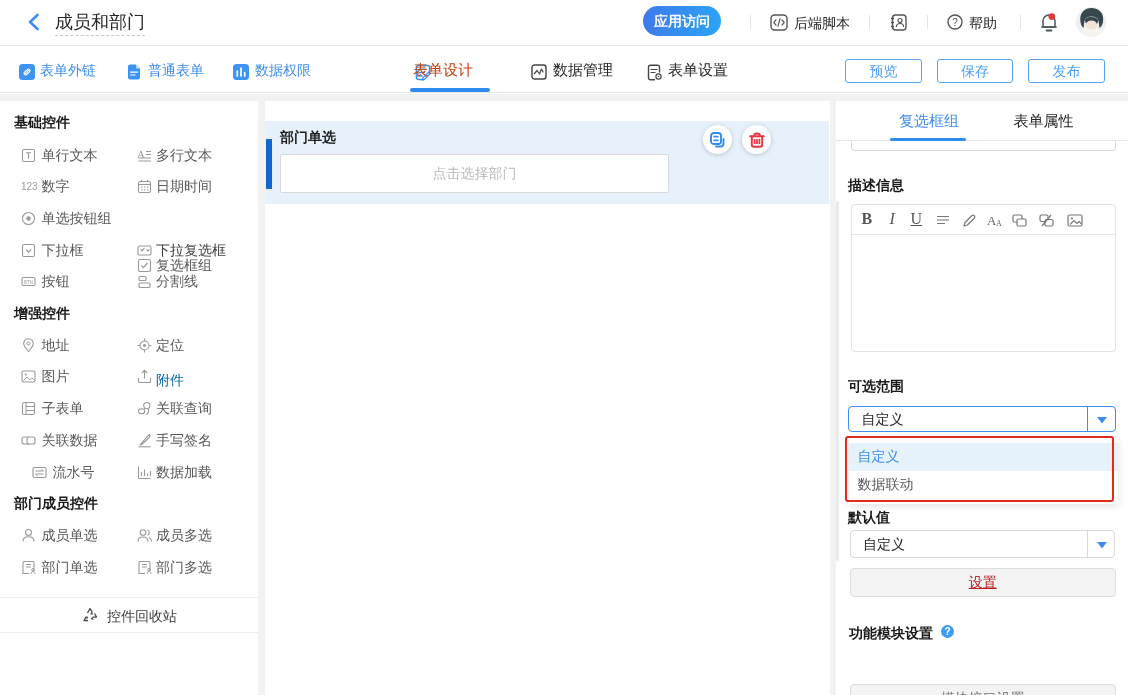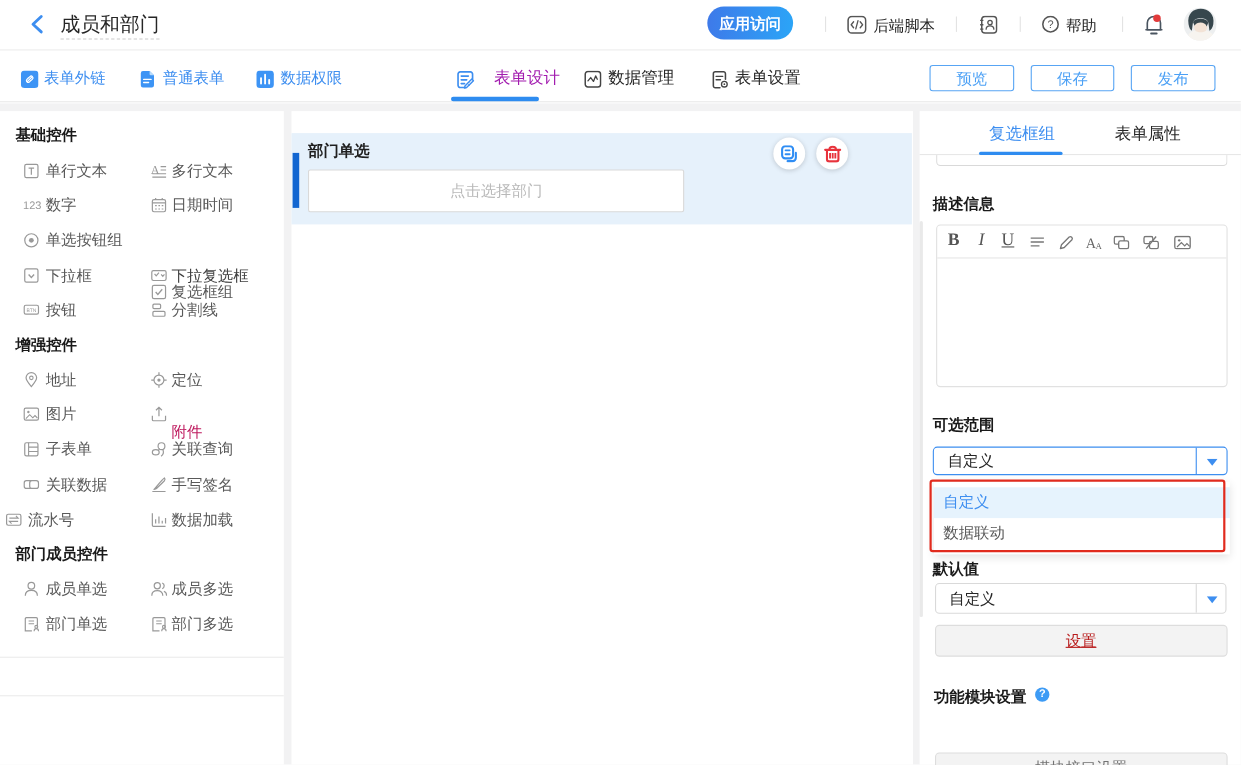--- a/index.html
+++ b/index.html
@@ -81,21 +81,21 @@
     <path d="M4.3 12 V7 M8 12 V4 M11.7 12 V8.6" stroke="#fff" stroke-width="1.7" stroke-linecap="round"></path>
   </svg>
   <div class="abs" style="left:255px;top:16px;font-size:14px;color:#3d8ef0;">数据权限</div>
 
   <svg class="abs" style="left:415px;top:18px;" width="17" height="17" viewBox="0 0 17 17">
     <path d="M8.5 15.5 H3.3 a1.9 1.9 0 0 1 -1.9-1.9 V3.3 a1.9 1.9 0 0 1 1.9-1.9 h9.4 a1.9 1.9 0 0 1 1.9 1.9 V8" fill="none" stroke="#3d8ef0" stroke-width="1.5" stroke-linecap="round"></path>
     <path d="M4.3 5.2 h6.5 M4.3 8.6 h5 M4.3 12 h3" stroke="#3d8ef0" stroke-width="1.5" stroke-linecap="round"></path>
     <path d="M9.2 15.6 l-1.9.4 .4-1.9 6.2-6.2 1.5 1.5 z" fill="none" stroke="#3d8ef0" stroke-width="1.3" stroke-linejoin="round"></path>
     <path d="M10.6 12.6 l1.2 1.2 M12 11.2 l1.2 1.2" stroke="#3d8ef0" stroke-width="0.9"></path>
   </svg>
-  <div class="abs" style="left:449px;top:15px;font-size:15px;color:#a21caf;">表单设计</div>
+  <div class="abs" style="left:413px;top:15px;font-size:15px;color:#c2410c;">表单设计</div>
   <div class="abs" style="left:410px;top:42px;width:80px;height:3.5px;border-radius:2px;background:#2e8cf0;"></div>
   <svg class="abs" style="left:531px;top:18px;" width="16" height="16" viewBox="0 0 16 16">
     <rect x="1" y="1" width="14" height="14" rx="2.5" fill="none" stroke="#444" stroke-width="1.4"></rect>
     <path d="M3.5 9.5 l2.5-3 2.5 3.5 2-5 1.5 3" fill="none" stroke="#444" stroke-width="1.2" stroke-linecap="round" stroke-linejoin="round"></path>
   </svg>
   <div class="abs" style="left:553px;top:15px;font-size:15px;color:#262626;">数据管理</div>
   <svg class="abs" style="left:646px;top:18px;" width="17" height="17" viewBox="0 0 17 17">
     <path d="M13.5 8 V3 a1.8 1.8 0 0 0 -1.8-1.8 H4.3 A1.8 1.8 0 0 0 2.5 3 v11 a1.8 1.8 0 0 0 1.8 1.8 h4.2" fill="none" stroke="#444" stroke-width="1.4" stroke-linecap="round"></path>
     <path d="M5 5.5 h6 M5 8.5 h4" stroke="#444" stroke-width="1.2" stroke-linecap="round"></path>
     <circle cx="12.5" cy="12.5" r="2.6" fill="none" stroke="#444" stroke-width="1.2"></circle>
@@ -205,21 +205,21 @@
             <circle cx="4.8" cy="5.5" r="1.1" fill="#999"></circle>
             <path d="M2.5 11.5 l3.5-3.5 2.8 2.8 2-2 2.2 2.2" fill="none" stroke="#999" stroke-width="1"></path>
           </svg>
           <span class="abs" style="left:20.5px;top:0;font-size:14px;color:#595959;">图片</span>
         </div>
         <div class="abs" style="left:137px;top:267.4px;width:118px;height:17px;">
           <svg width="15" height="15" viewBox="0 0 15 15" style="position:absolute;left:0;top:1px;">
             <path d="M7.5 1.5 v8 M4.8 4 l2.7-2.7 2.7 2.7" fill="none" stroke="#999" stroke-width="1.1"></path>
             <path d="M1.5 9 v3.5 a1 1 0 0 0 1 1 h10 a1 1 0 0 0 1-1 V9" fill="none" stroke="#999" stroke-width="1.1"></path>
           </svg>
-          <span class="abs" style="left:19px;top:16px;font-size:14px;color:#be185d;">附件</span>
+          <span class="abs" style="left:19px;top:4px;font-size:14px;color:#0369a1;">附件</span>
         </div>
         <div class="abs" style="left:21px;top:299.1px;width:110px;height:17px;">
           <svg width="15" height="15" viewBox="0 0 15 15" style="position:absolute;left:0;top:1px;">
             <rect x="1.5" y="1.5" width="12" height="12" rx="1.5" fill="none" stroke="#999" stroke-width="1.1"></rect>
             <path d="M5 1.5 v12 M5 5.5 h8.5 M5 9.5 h8.5" stroke="#999" stroke-width="1"></path>
           </svg>
           <span class="abs" style="left:20.5px;top:0;font-size:14px;color:#595959;">子表单</span>
         </div>
         <div class="abs" style="left:137px;top:299.1px;width:118px;height:17px;">
           <svg width="15" height="15" viewBox="0 0 15 15" style="position:absolute;left:0;top:1px;">
@@ -236,21 +236,21 @@
           </svg>
           <span class="abs" style="left:20.5px;top:0;font-size:14px;color:#595959;">关联数据</span>
         </div>
         <div class="abs" style="left:137px;top:330.8px;width:118px;height:17px;">
           <svg width="15" height="15" viewBox="0 0 15 15" style="position:absolute;left:0;top:1px;">
             <path d="M3 12 C5 10 10 3 12.5 1.5 c.8 1 .8 1.5 0 2.5 C10 6.5 6 10.5 4.5 11.5 z" fill="none" stroke="#999" stroke-width="1.1" stroke-linejoin="round"></path>
             <path d="M1.5 13.8 h12" stroke="#999" stroke-width="1.1"></path>
           </svg>
           <span class="abs" style="left:19px;top:0;font-size:14px;color:#595959;">手写签名</span>
         </div>
-        <div class="abs" style="left:5px;top:362.5px;width:110px;height:17px;padding-left:36px;">
+        <div class="abs" style="left:32px;top:362.5px;width:110px;height:17px;padding-left:36px;">
           <svg width="15" height="15" viewBox="0 0 15 15" style="position:absolute;left:0;top:1px;">
             <rect x="1" y="2.5" width="13" height="10" rx="1.5" fill="none" stroke="#999" stroke-width="1.1"></rect>
             <path d="M3.5 6 h8 l-2-2 M11.5 9 h-8 l2 2" fill="none" stroke="#999" stroke-width="1"></path>
           </svg>
           <span class="abs" style="left:20.5px;top:0;font-size:14px;color:#595959;">流水号</span>
         </div>
         <div class="abs" style="left:137px;top:362.5px;width:118px;height:17px;">
           <svg width="15" height="15" viewBox="0 0 15 15" style="position:absolute;left:0;top:1px;">
             <path d="M1.5 1.5 v11 a1 1 0 0 0 1 1 h11" fill="none" stroke="#999" stroke-width="1.1"></path>
             <path d="M4.5 11 V7 M7.5 11 V4.5 M10.5 11 V8.5 M13.5 11 V6" stroke="#999" stroke-width="1.1"></path>
@@ -285,28 +285,35 @@
         <div class="abs" style="left:137px;top:457.6px;width:118px;height:17px;">
           <svg width="15" height="15" viewBox="0 0 15 15" style="position:absolute;left:0;top:1px;">
             <path d="M13 11 V2.5 a1 1 0 0 0 -1-1 H3 a1 1 0 0 0 -1 1 V13.5 h6" fill="none" stroke="#999" stroke-width="1.1"></path>
             <path d="M5 4.5 h5 M5 7 h5" stroke="#999" stroke-width="1"></path>
             <path d="M10 13.8 c0-1.5 1-2.3 2-2.3 s2 .8 2 2.3" fill="none" stroke="#999" stroke-width="1"></path>
             <circle cx="12" cy="9.8" r="1.3" fill="none" stroke="#999" stroke-width="1"></circle>
           </svg>
           <span class="abs" style="left:19px;top:0;font-size:14px;color:#595959;">部门多选</span>
         </div>
         <div class="abs" style="left:0;top:496px;width:258px;height:1px;background:#ececec;"></div>
+        <div class="abs" style="left:82px;top:505px;width:160px;height:20px;">
+          <svg width="16" height="16" viewBox="0 0 16 16" style="position:absolute;left:0;top:1px;">
+            <path d="M5.5 6 L8 1.5 l2.2 3.8 M12.5 6.5 l2 3.5 -3.8 .2 M6 13.5 l-4 .2 2-3.8" fill="none" stroke="#4a4a4a" stroke-width="1.35" stroke-linejoin="round"></path>
+            <path d="M9.7 5.2 l.5 1.8 -1.8-.4 M11 10.4 l-1.4 1.2 1.7 .8 M3.7 10 l1.8 .2 -.8 1.6" fill="none" stroke="#4a4a4a" stroke-width="1.1"></path>
+          </svg>
+          <span class="abs" style="left:25px;top:2px;font-size:14px;color:#404040;">控件回收站</span>
+        </div>
         <div class="abs" style="left:0;top:531px;width:258px;height:1px;background:#ececec;"></div>
       </div>
 
   <div class="abs" style="left:265px;top:7px;width:564.5px;height:594px;background:#fff;">
     <div class="abs" style="left:0;top:20px;width:564px;height:83px;background:#e6f1fb;">
       <div class="abs" style="left:1px;top:18px;width:6px;height:50px;background:#1266d1;"></div>
       <div class="abs" style="left:15px;top:8px;font-size:14px;font-weight:bold;color:#1f1f1f;">部门单选</div>
-      <div class="abs" style="left:15px;top:33px;width:342px;height:39px;background:#fff;border:1px solid #d9d9d9;border-radius:2px;color:#b9b9b9;font-size:14px;text-align:center;line-height:37px;">点击选择部门</div>
+      <div class="abs" style="left:15px;top:33px;width:389px;height:39px;background:#fff;border:1px solid #d9d9d9;border-radius:2px;color:#b9b9b9;font-size:14px;text-align:center;line-height:37px;">点击选择部门</div>
       <div class="abs" style="left:438px;top:4px;width:29px;height:29px;border-radius:50%;background:#fff;box-shadow:0 1px 5px rgba(0,0,0,.18);">
         <svg style="position:absolute;left:7px;top:6.5px;" width="15" height="16" viewBox="0 0 15 16">
           <rect x="1" y="1" width="10" height="11" rx="2.8" fill="none" stroke="#2f8df4" stroke-width="1.9"></rect>
           <path d="M4.2 4.7 h3.6 M4.2 8.3 h3.6" stroke="#2f8df4" stroke-width="1.8" stroke-linecap="round"></path>
           <path d="M13.5 7 v4.5 a3 3 0 0 1 -3 3 H6" fill="none" stroke="#2f8df4" stroke-width="1.9" stroke-linecap="round"></path>
         </svg>
       </div>
       <div class="abs" style="left:477px;top:4px;width:29px;height:29px;border-radius:50%;background:#fff;box-shadow:0 1px 5px rgba(0,0,0,.18);">
         <svg style="position:absolute;left:6.5px;top:6.5px;" width="16" height="16" viewBox="0 0 16 16">
           <path d="M1.2 4.2 h13.6" stroke="#e8333c" stroke-width="2" stroke-linecap="round"></path>

